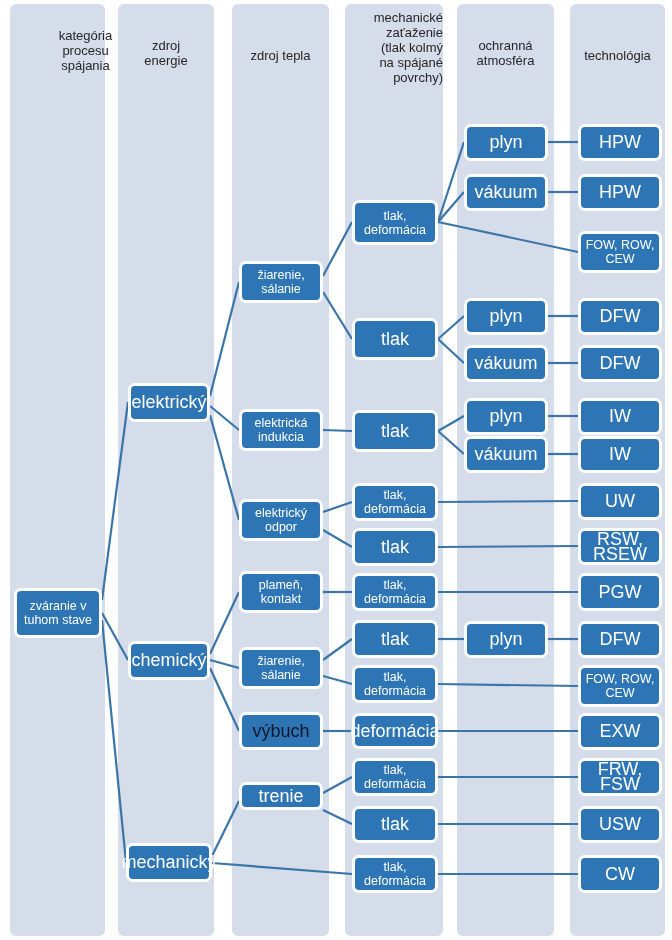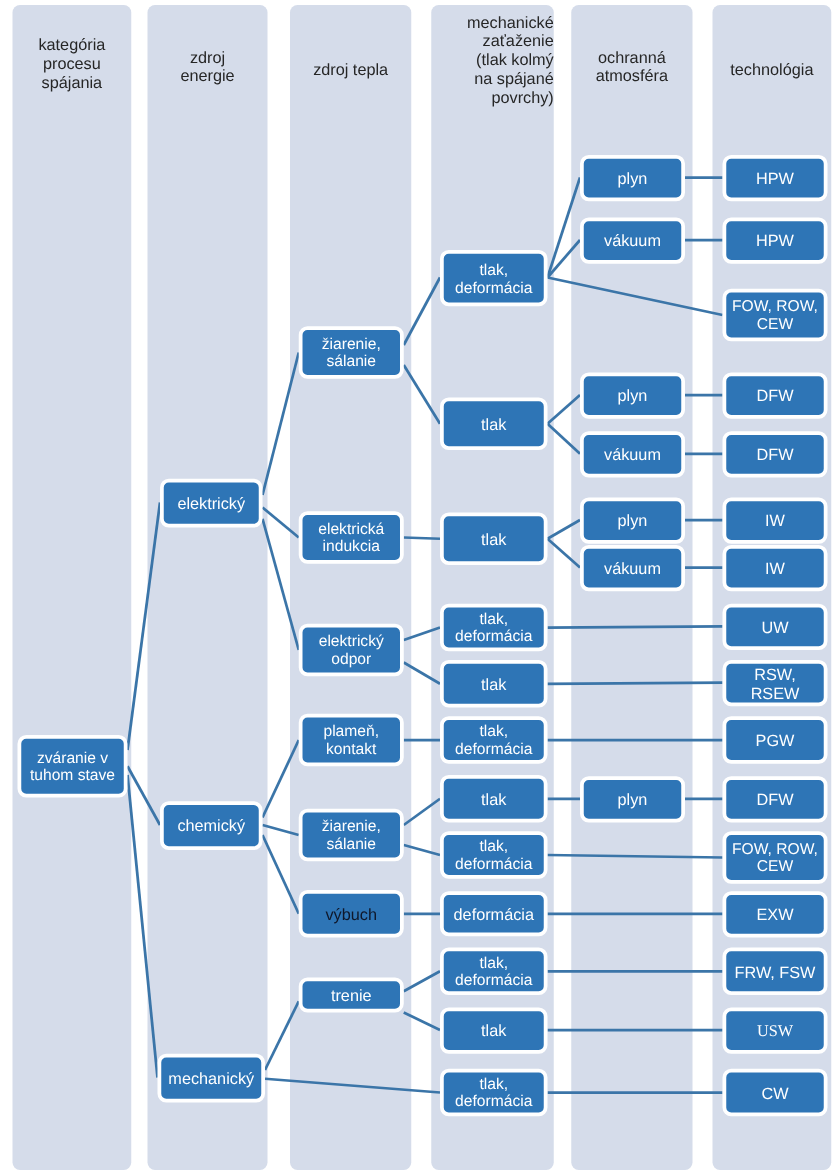--- a/index.html
+++ b/index.html
@@ -8,39 +8,39 @@
 
   .band{position:absolute;background:#d6dlea;border-radius:6px;}
   .band{background:#d5dcea;}
 
   .colhead{position:absolute;text-align:center;color:#262626;font-size:13px;line-height:15px;}
 
   svg.links{position:absolute;left:0;top:0;width:672px;height:940px;pointer-events:none;}
 
   .node{position:absolute;box-sizing:border-box;background:#2e75b6;border:3px solid #ffffff;border-radius:7px;
         color:#ffffff;display:flex;align-items:center;justify-content:center;text-align:center;
-        font-size:13px;line-height:15px;padding:0 3px;}
+        font-size:18px;line-height:15px;padding:0 3px;}
   .node.small{font-size:12.5px;line-height:14px;}
 </style>
 </head>
 <body>
 
 <div id="stage">
 
   <div id="bands">
       <div class="band" style="left: 10px; top: 4px; width: 95px; height: 932px; background: rgb(213, 220, 234);"></div>
       <div class="band" style="left: 118px; top: 4px; width: 96px; height: 932px; background: rgb(213, 220, 234);"></div>
       <div class="band" style="left: 232px; top: 4px; width: 97px; height: 932px; background: rgb(213, 220, 234);"></div>
       <div class="band" style="left: 345px; top: 4px; width: 98px; height: 932px; background: rgb(213, 220, 234);"></div>
       <div class="band" style="left: 457px; top: 4px; width: 97px; height: 932px; background: rgb(213, 220, 234);"></div>
       <div class="band" style="left: 570px; top: 4px; width: 95px; height: 932px; background: rgb(213, 220, 234);"></div>
     </div>
 
   <div id="headers">
-      <div class="colhead" style="left: 10px; width: 95px; top: 28px; color: rgb(38, 38, 38);">
+      <div class="colhead" style="left: 10px; width: 95px; top: 28px; color: rgb(38, 38, 38); padding-left: 28px;">
         <div>kategória</div>
         <div>procesu</div>
         <div>spájania</div>
       </div>
       <div class="colhead" style="left: 118px; width: 96px; top: 38px; color: rgb(38, 38, 38);">
         <div>zdroj</div>
         <div>energie</div>
       </div>
       <div class="colhead" style="left: 232px; width: 97px; top: 48px; color: rgb(38, 38, 38);">
         <div>zdroj tepla</div>
@@ -245,21 +245,21 @@
       </div>
       <div class="node small" style="left: 578px; top: 665px; width: 84px; height: 42px; background: rgb(46, 117, 182); color: rgb(255, 255, 255);">
         <span>FOW, ROW, CEW</span>
       </div>
       <div class="node" style="left: 578px; top: 713px; width: 84px; height: 37px; background: rgb(46, 117, 182); color: rgb(255, 255, 255);">
         <span>EXW</span>
       </div>
       <div class="node" style="left: 578px; top: 758px; width: 84px; height: 38px; background: rgb(46, 117, 182); color: rgb(255, 255, 255);">
         <span>FRW, FSW</span>
       </div>
-      <div class="node" style="left: 578px; top: 806px; width: 84px; height: 37px; background: rgb(46, 117, 182); color: rgb(255, 255, 255); font-family: Liberation Serif, serif;">
+      <div class="node" style="left: 578px; top: 806px; width: 84px; height: 37px; background: rgb(46, 117, 182); color: rgb(255, 255, 255);">
         <span>USW</span>
       </div>
       <div class="node" style="left: 578px; top: 855px; width: 84px; height: 38px; background: rgb(46, 117, 182); color: #ffffff;">
         <span>CW</span>
       </div>
     </div>
 
 </div>
 
 </body></html>

